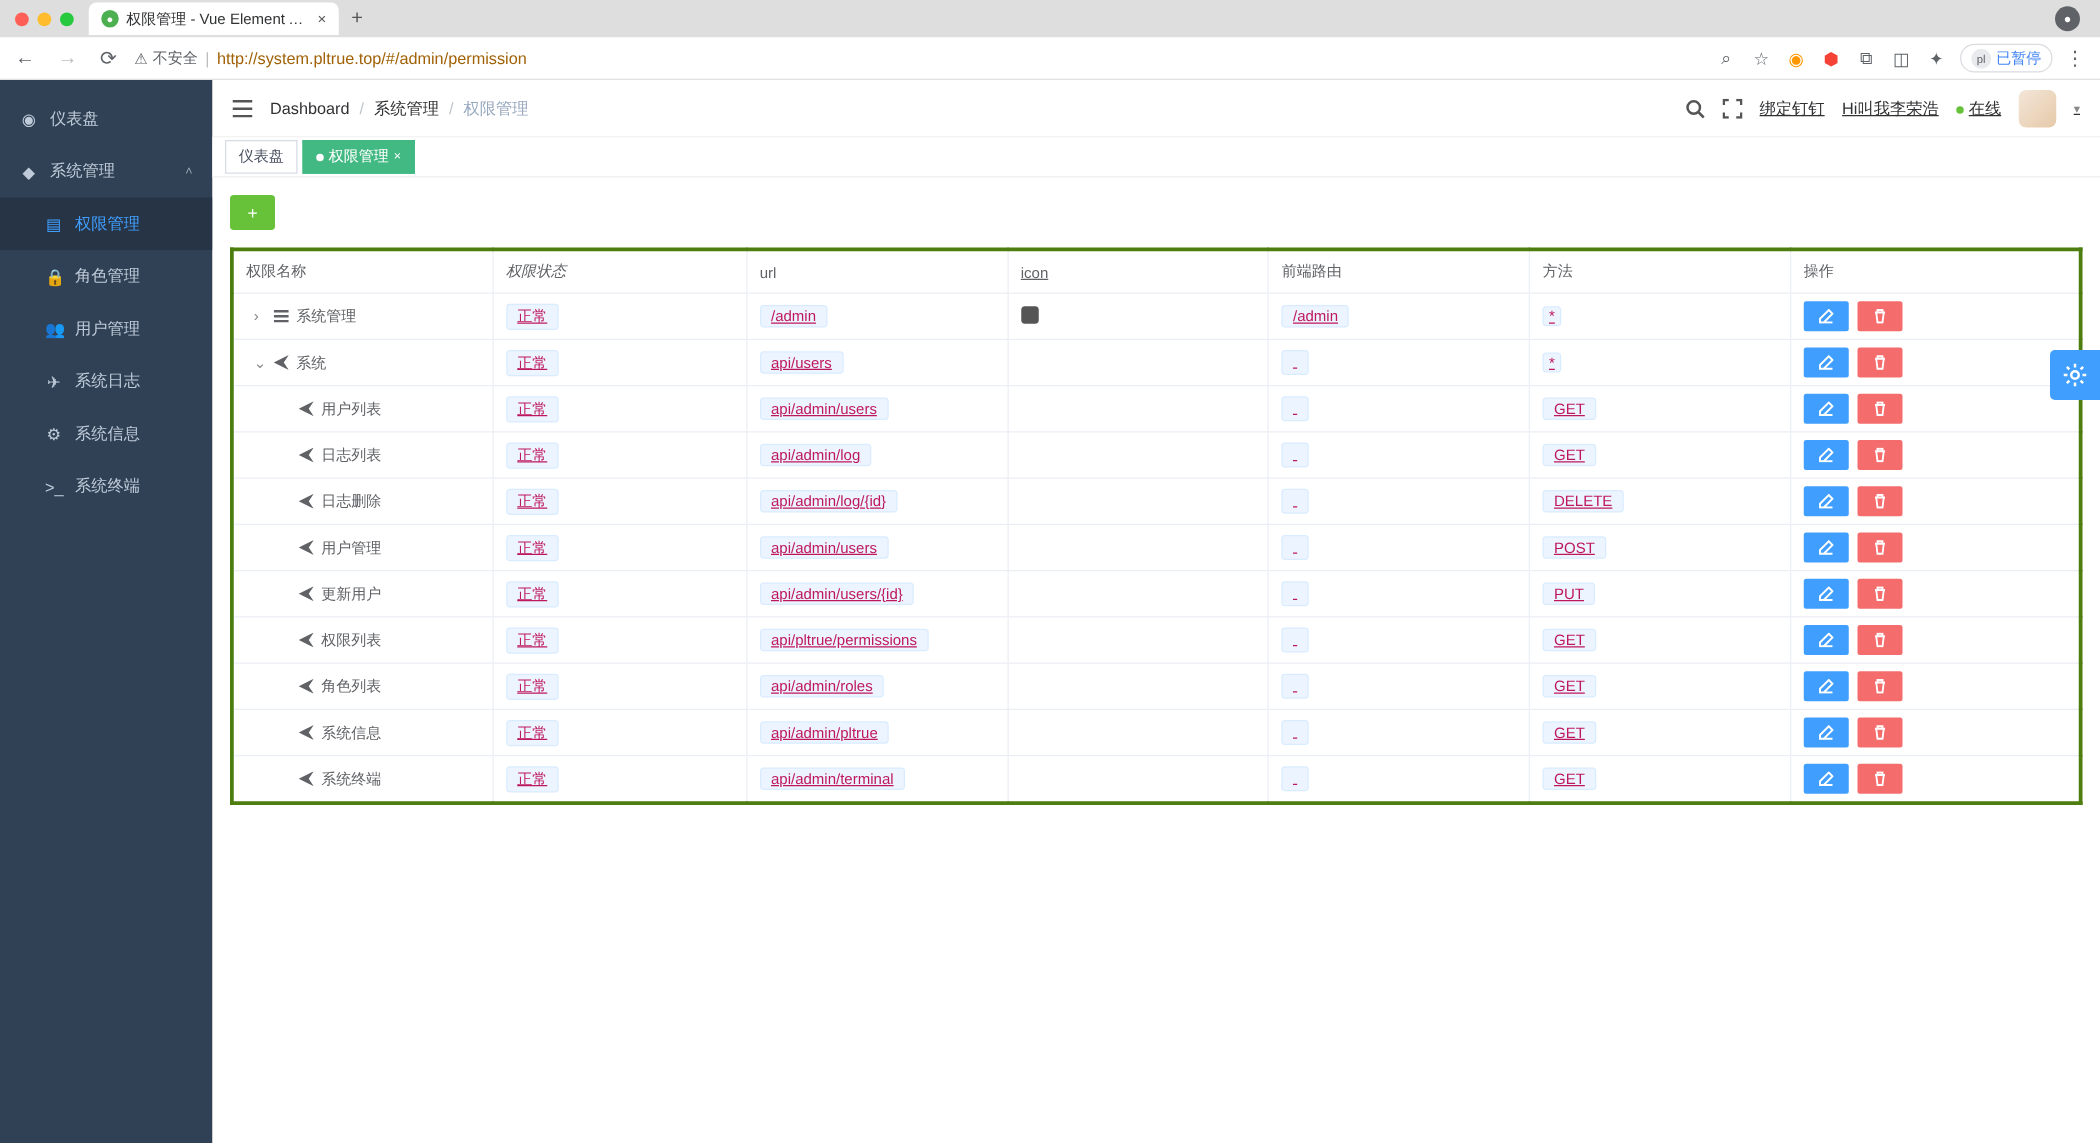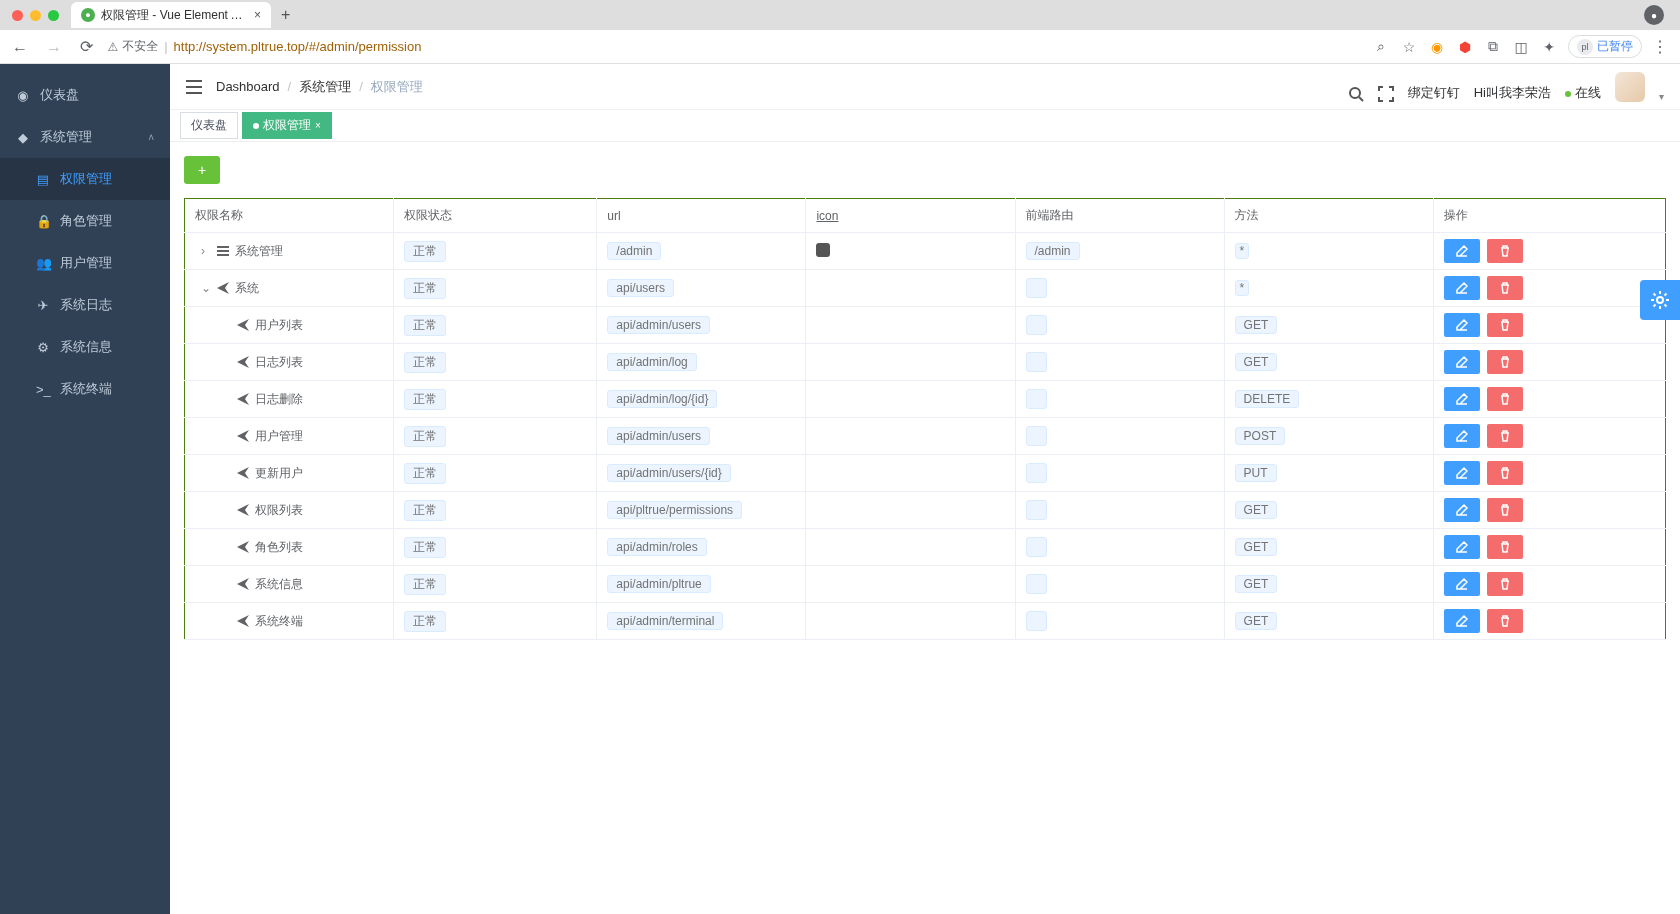--- a/index.html
+++ b/index.html
@@ -40,54 +40,54 @@
 .side-sub .side-item { padding-left: 36px; }
 .side-item.active { background: #263445; color: #409eff; }
 .side-icon { width: 14px; text-align: center; }
 
 .main { flex: 1; background: #fff; display: flex; flex-direction: column; }
 .topbar { height: 46px; display: flex; align-items: center; padding: 0 16px; border-bottom: 1px solid #f0f0f0; gap: 14px; }
 .hamburger { font-size: 16px; color: #555; cursor: pointer; }
 .breadcrumb { display: flex; align-items: center; gap: 8px; font-size: 13px; }
 .breadcrumb .sep { color: #c0c4cc; }
 .breadcrumb .curr { color: #97a8be; }
-.top-right { margin-left: auto; display: flex; align-items: flex-end; gap: 14px; font-size: 13px; }
+.top-right { margin-left: auto; display: flex; align-items: center; gap: 14px; font-size: 13px; text-decoration: underline; }
 .top-icon { font-size: 16px; color: #555; cursor: pointer; }
 .online-dot { width: 6px; height: 6px; border-radius: 50%; background: #67c23a; display: inline-block; margin-right: 4px; }
 .avatar { width: 30px; height: 30px; border-radius: 6px; background: linear-gradient(135deg,#f3e6d8,#e6c9a8); }
 .drop-chev { color: #888; font-size: 10px; }
 
 .tabsview { height: 32px; display: flex; align-items: center; padding: 0 10px; border-bottom: 1px solid #eee; gap: 0; background: #fff; }
 .vtab { border: 1px solid #d8dce5; padding: 4px 10px; font-size: 12px; margin-right: 4px; cursor: pointer; color: #495060; background: #fff; display: flex; align-items: center; gap: 4px; }
 .vtab.active { background: #42b983; color: #fff; border-color: #42b983; }
 .vtab .dot { width: 6px; height: 6px; border-radius: 50%; background: #fff; }
 .vtab .x { font-size: 10px; }
 
 .content { padding: 14px; }
 .add-btn { width: 36px; height: 28px; background: #67c23a; border-radius: 3px; color: #fff; display: flex; align-items: center; justify-content: center; font-size: 14px; cursor: pointer; }
-.table { width: 100%; border: 1px solid #4d7c0f; margin-top: 14px; background: #fff; border-collapse: collapse; }
+.table { width: 100%; border: 3px solid #4d7c0f; margin-top: 14px; background: #fff; border-collapse: collapse; }
 .table th { text-align: left; padding: 8px 10px; background: #fff; border-bottom: 1px solid #ebeef5; border-right: 1px solid #ebeef5; font-weight: 500; font-size: 12px; color: #606266; }
 .table td { padding: 6px 10px; border-bottom: 1px solid #ebeef5; border-right: 1px solid #ebeef5; font-size: 12px; color: #606266; }
 .table tr td:last-child, .table tr th:last-child { border-right: none; }
 .tree-cell { display: flex; align-items: center; gap: 6px; }
 .exp { color: #888; cursor: pointer; width: 10px; display: inline-block; }
 .row-icon { color: #606266; }
-.tag-plain { display: inline-block; border: 1px solid #d9ecff; background: #ecf5ff; color: #737373; border-radius: 3px; padding: 1px 8px; font-size: 12px; }
+.tag-plain { display: inline-block; border: 1px solid #d9ecff; background: #ecf5ff; color: #be185d; border-radius: 3px; padding: 1px 8px; font-size: 12px; text-decoration: underline; }
 .tag-plain.small { padding: 0 4px; }
 .tag-plain.empty { min-width: 10px; height: 20px; }
 .icon-chip { display: inline-block; width: 14px; height: 14px; border-radius: 3px; background: #555; }
 .act-btn { display: inline-flex; width: 36px; height: 24px; border-radius: 2px; align-items: center; justify-content: center; color: #fff; font-size: 12px; cursor: pointer; margin-right: 4px; }
 .act-edit { background: #409eff; }
 .act-del { background: #f56c6c; }
 
 .float-settings { position: fixed; right: 0; top: 280px; width: 40px; height: 40px; background: #409eff; color: #fff; display: flex; align-items: center; justify-content: center; font-size: 18px; border-radius: 4px 0 0 4px; cursor: pointer; }
 
 
 .col-name { width: 180px; }
-.col-status { width: 175px; }
+.col-status { width: 175px; font-style: italic; }
 .col-url { width: 180px; }
 .col-icon { width: 180px; text-decoration: underline; }
 .col-route { width: 180px; }
 .col-method { width: 180px; }
 .col-act { width: 200px; }
 
 svg { display: block; }
 </style>
 </head>
 <body>

